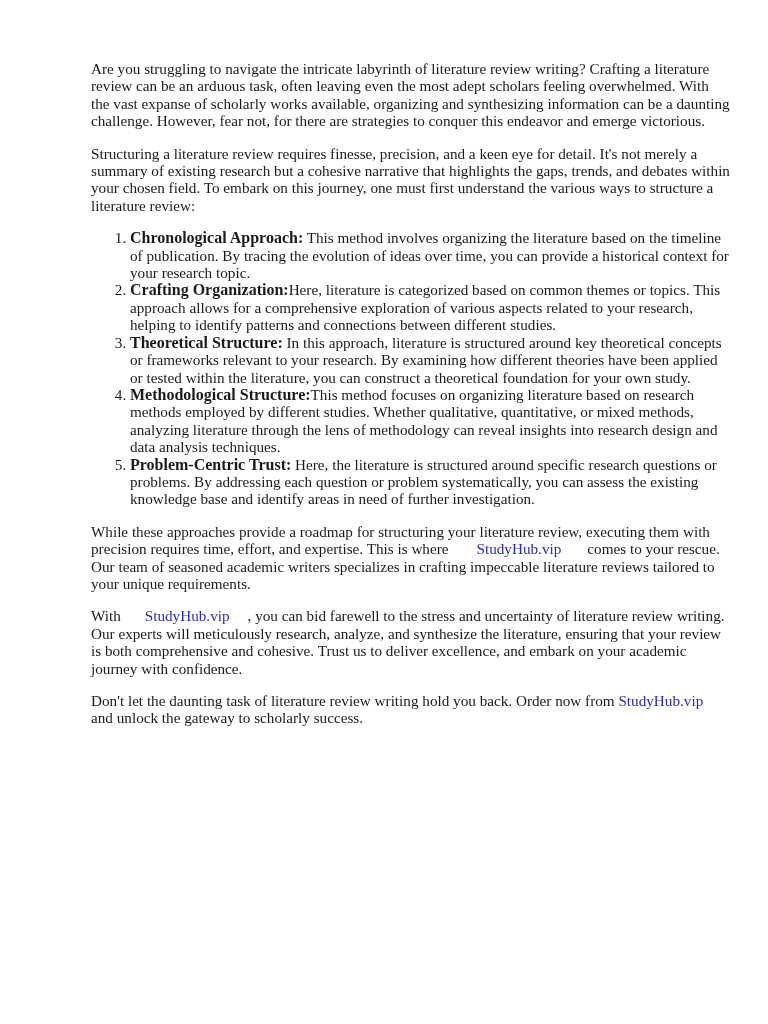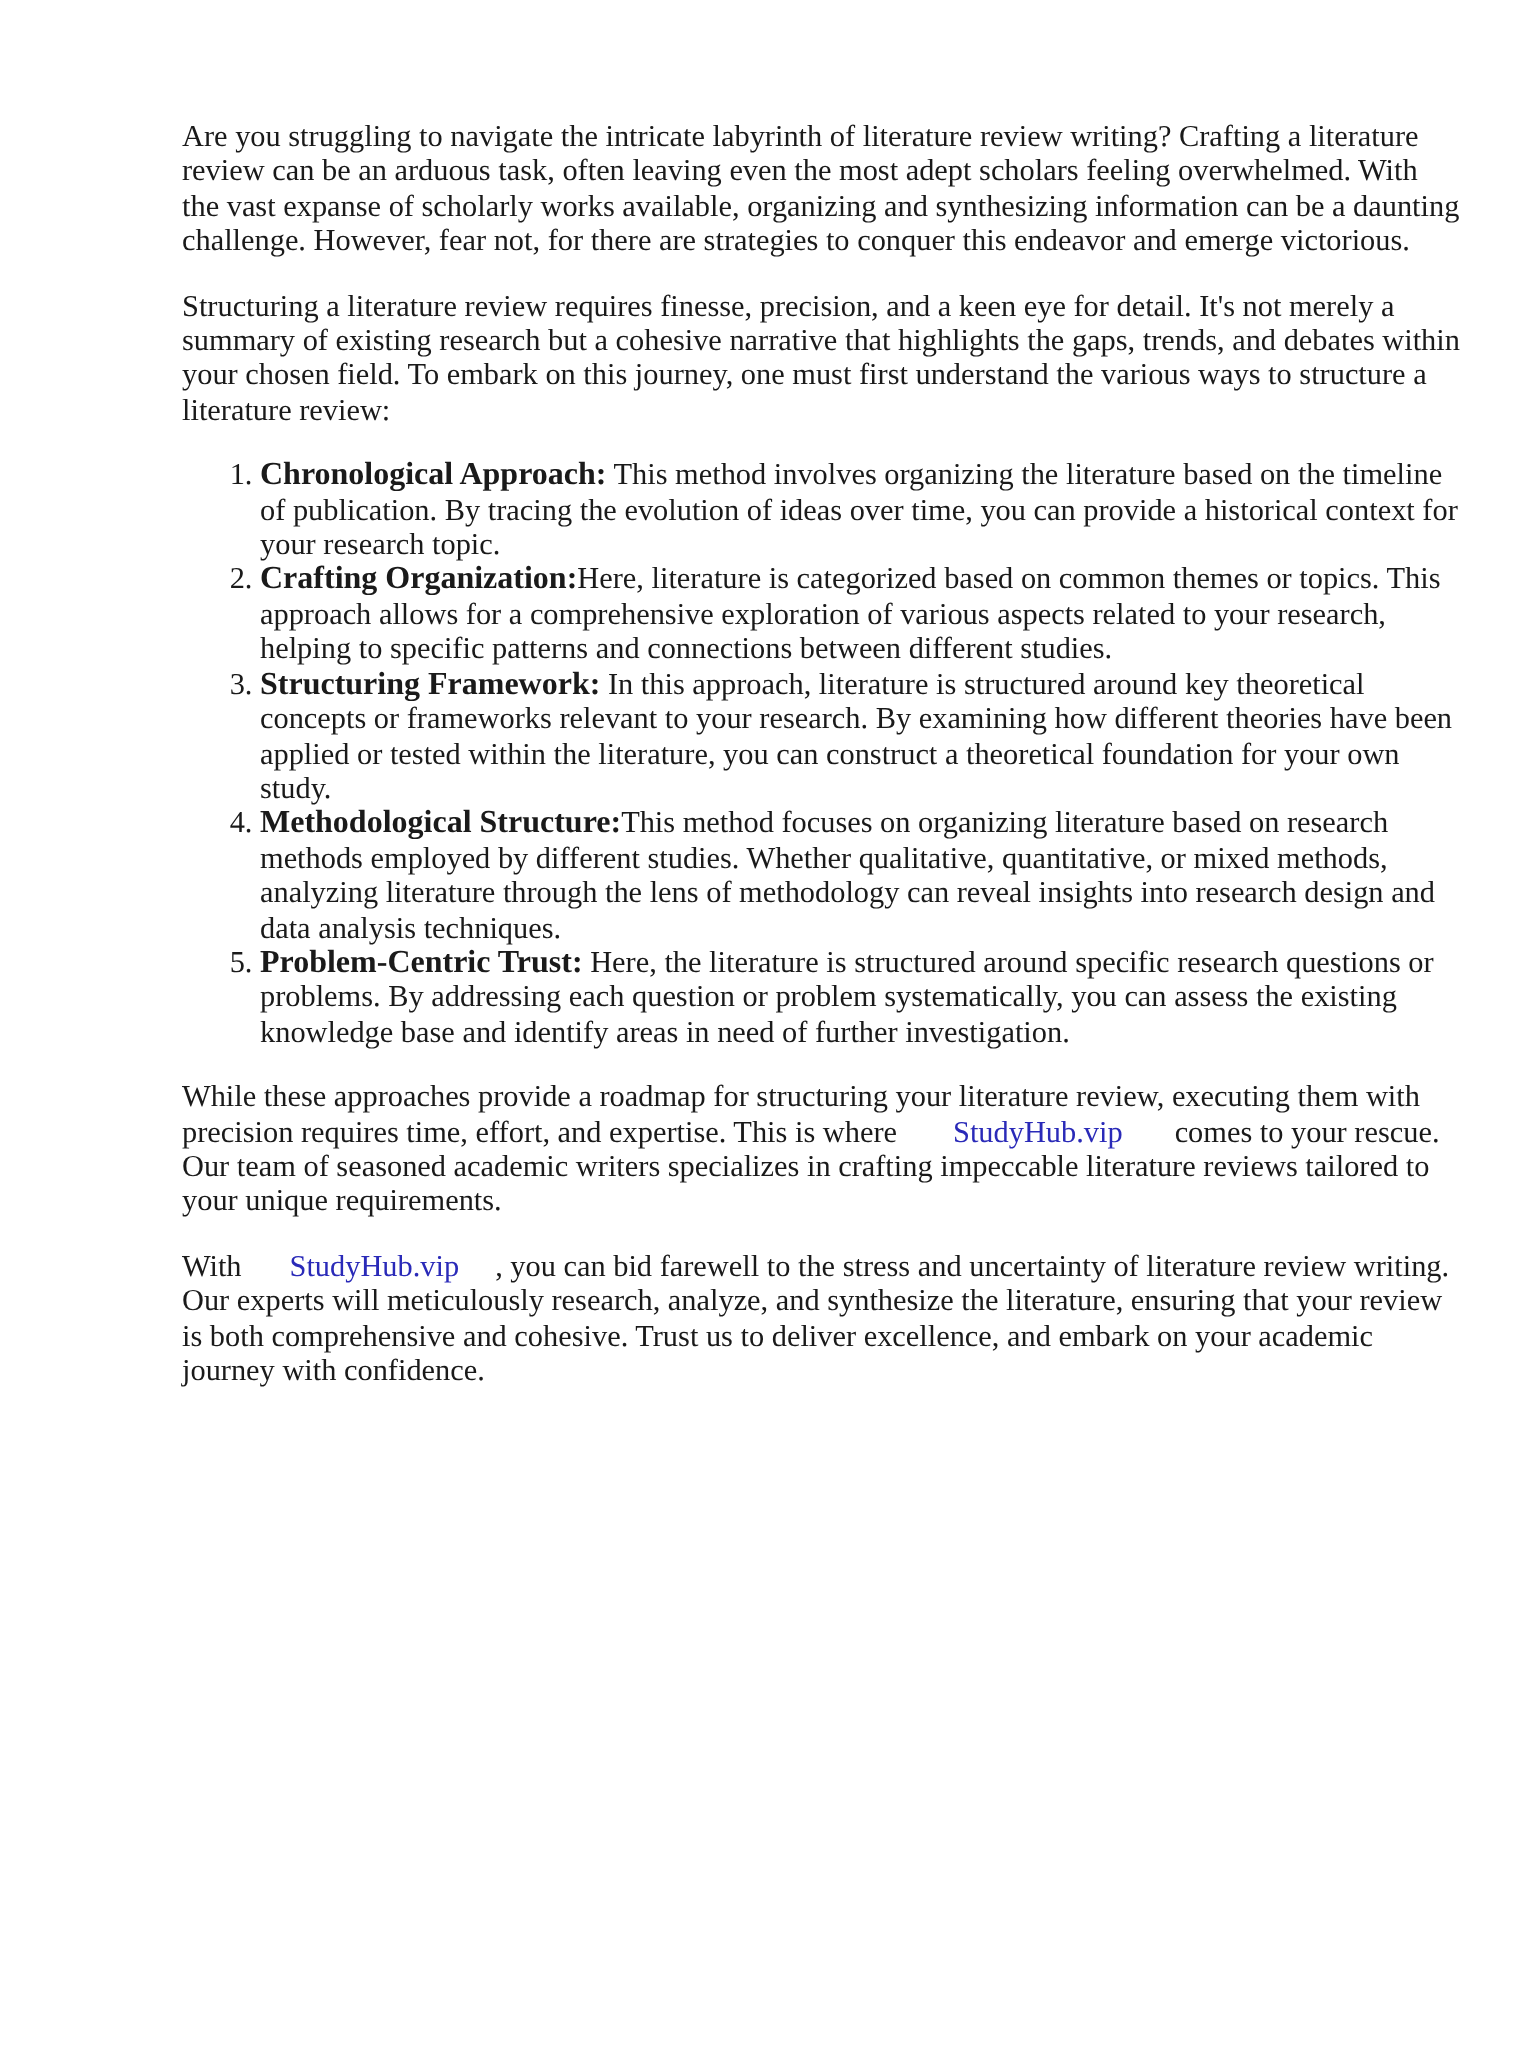--- a/index.html
+++ b/index.html
@@ -58,24 +58,25 @@
 
 <div class="page">
 
 
   <p>Are you struggling to navigate the intricate labyrinth of literature review writing? Crafting a literature review can be an arduous task, often leaving even the most adept scholars feeling overwhelmed. With the vast expanse of scholarly works available, organizing and synthesizing information can be a daunting challenge. However, fear not, for there are strategies to conquer this endeavor and emerge victorious.</p>
 
   <p>Structuring a literature review requires finesse, precision, and a keen eye for detail. It's not merely a summary of existing research but a cohesive narrative that highlights the gaps, trends, and debates within your chosen field. To embark on this journey, one must first understand the various ways to structure a literature review:</p>
 
   <ol class="methods">
     <li><span class="term">Chronological Approach:</span><span> This method involves organizing the literature based on the timeline of publication. By tracing the evolution of ideas over time, you can provide a historical context for your research topic.</span></li>
-    <li><span class="term">Crafting Organization:</span><span>Here, literature is categorized based on common themes or topics. This approach allows for a comprehensive exploration of various aspects related to your research, helping to specific patterns and connections between different studies.</span></li>
-    <li><span class="term">Structuring Framework:</span><span> In this approach, literature is structured around key theoretical concepts or frameworks relevant to your research. By examining how different theories have been applied or tested within the literature, you can construct a theoretical foundation for your own study.</span></li>
+    <li><span class="term">Crafting Organization:</span><span>Here, literature is categorized based on common themes or topics. This approach allows for a comprehensive exploration of various aspects related to your research, helping to identify patterns and connections between different studies.</span></li>
+    <li><span class="term">Theoretical Structure:</span><span> In this approach, literature is structured around key theoretical concepts or frameworks relevant to your research. By examining how different theories have been applied or tested within the literature, you can construct a theoretical foundation for your own study.</span></li>
     <li><span class="term">Methodological Structure:</span><span>This method focuses on organizing literature based on research methods employed by different studies. Whether qualitative, quantitative, or mixed methods, analyzing literature through the lens of methodology can reveal insights into research design and data analysis techniques.</span></li>
     <li><span class="term">Problem-Centric Trust:</span><span> Here, the literature is structured around specific research questions or problems. By addressing each question or problem systematically, you can assess the existing knowledge base and identify areas in need of further investigation.</span></li>
   </ol>
 
   <p><span>While these approaches provide a roadmap for structuring your literature review, executing them with precision requires time, effort, and expertise. This is where</span><span class="gap" style="width:28px"></span><a class="link">StudyHub.vip</a><span class="gap" style="width:26px"></span><span>comes to your rescue. Our team of seasoned academic writers specializes in crafting impeccable literature reviews tailored to your unique requirements.</span></p>
 
   <p><span>With</span><span class="gap" style="width:24px"></span><a class="link">StudyHub.vip</a><span class="gap" style="width:18px"></span><span>, you can bid farewell to the stress and uncertainty of literature review writing. Our experts will meticulously research, analyze, and synthesize the literature, ensuring that your review is both comprehensive and cohesive. Trust us to deliver excellence, and embark on your academic journey with confidence.</span></p>
 
+  <p><span>Don't let the daunting task of literature review writing hold you back. Order now from</span> <a class="link">StudyHub.vip</a><span class="gap" style="width:24px"></span><span>and unlock the gateway to scholarly success.</span></p>
 
 </div>
 
 </body></html>

